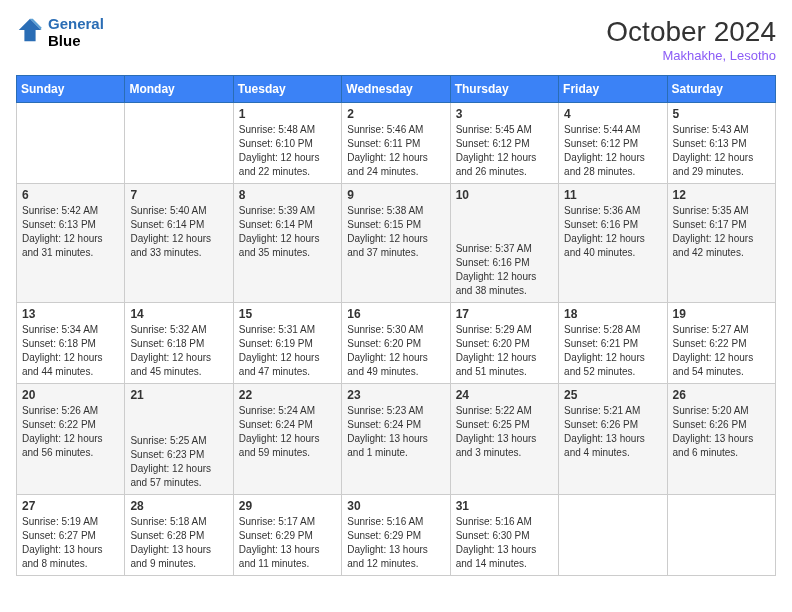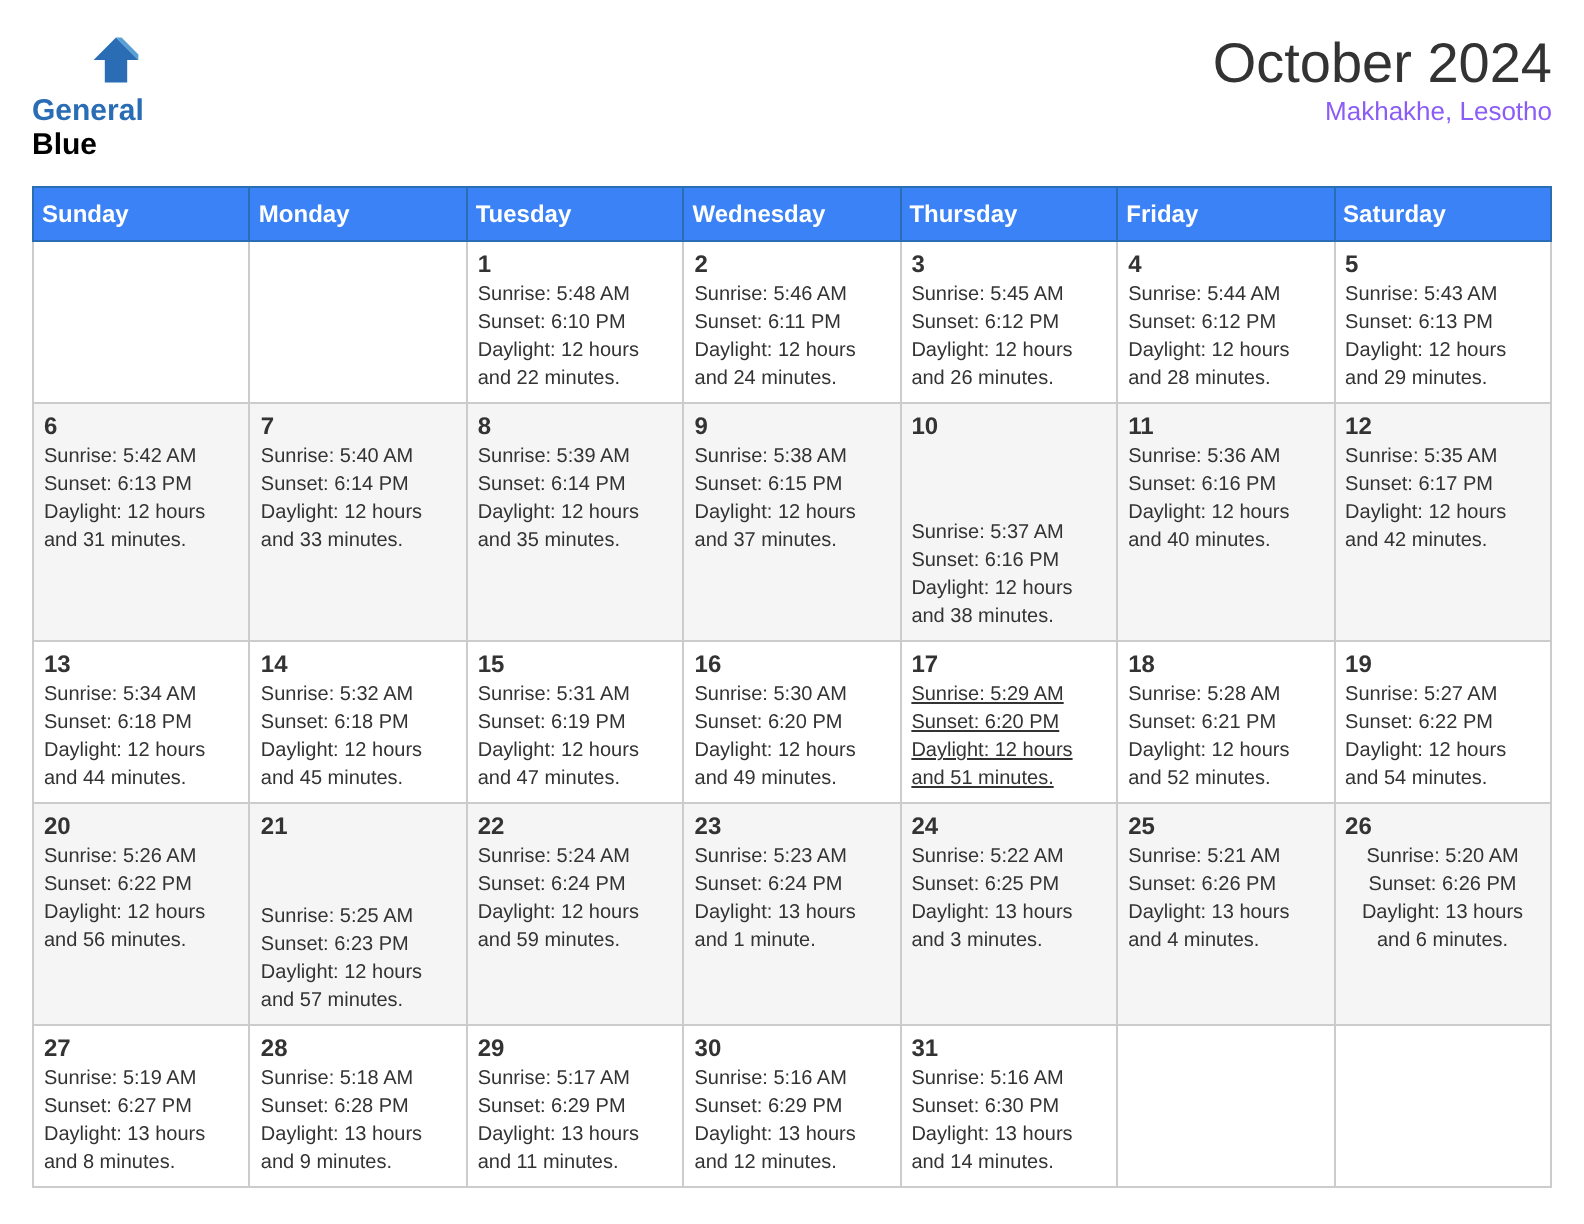--- a/index.html
+++ b/index.html
@@ -11,23 +11,22 @@
       padding: 16px;
     }
     .header {
       display: flex;
       justify-content: space-between;
       align-items: flex-start;
       margin-bottom: 12px;
     }
     .logo {
       display: flex;
-      align-items: flex-end;
+      align-items: flex-start;
       gap: 4px;
-      flex-direction: column;
     }
     .logo-icon {
       width: 28px;
       height: 28px;
     }
     .title-block {
       text-align: right;
     }
     .month-title {
       font-size: 28px;
@@ -232,21 +231,21 @@
         </td>
         <td>
           <span class="day-num">16</span>
           <div class="day-info" style="white-space: pre-line;">Sunrise: 5:30 AM
 Sunset: 6:20 PM
 Daylight: 12 hours
 and 49 minutes.</div>
         </td>
         <td>
           <span class="day-num">17</span>
-          <div class="day-info" style="white-space: pre-line; text-decoration: underline;">Sunrise: 5:29 AM
+          <div class="day-info" style="white-space: pre-line;">Sunrise: 5:29 AM
 Sunset: 6:20 PM
 Daylight: 12 hours
 and 51 minutes.</div>
         </td>
         <td>
           <span class="day-num">18</span>
           <div class="day-info" style="white-space: pre-line;">Sunrise: 5:28 AM
 Sunset: 6:21 PM
 Daylight: 12 hours
 and 52 minutes.</div>
@@ -297,21 +296,21 @@
         </td>
         <td>
           <span class="day-num">25</span>
           <div class="day-info" style="white-space: pre-line;">Sunrise: 5:21 AM
 Sunset: 6:26 PM
 Daylight: 13 hours
 and 4 minutes.</div>
         </td>
         <td>
           <span class="day-num">26</span>
-          <div class="day-info" style="white-space: pre-line; text-align: center;">Sunrise: 5:20 AM
+          <div class="day-info" style="white-space: pre-line;">Sunrise: 5:20 AM
 Sunset: 6:26 PM
 Daylight: 13 hours
 and 6 minutes.</div>
         </td>
       </tr>
       <tr>
         <td>
           <span class="day-num">27</span>
           <div class="day-info" style="white-space: pre-line;">Sunrise: 5:19 AM
 Sunset: 6:27 PM

